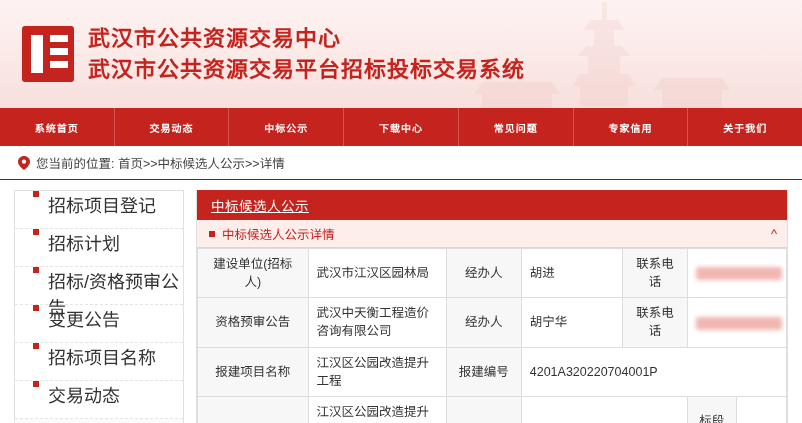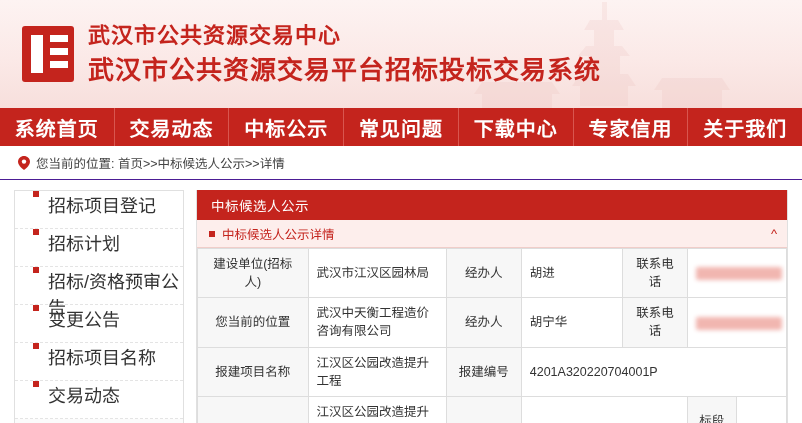--- a/index.html
+++ b/index.html
@@ -61,40 +61,40 @@
   }
   .titles { line-height: 1.25; }
   .title-main {
     color: #c4241d;
     font-size: 22px;
     font-weight: bold;
     letter-spacing: 1px;
   }
   .title-sub {
     color: #c4241d;
-    font-size: 26px;
+    font-size: 22px;
     font-weight: bold;
     letter-spacing: 1px;
     margin-top: 4px;
   }
 
   
   .nav {
     display: flex;
     height: 38px;
     background: #c4241d;
     align-items: stretch;
   }
   .nav-item {
     flex: 1 1 0;
     display: flex;
     align-items: center;
     justify-content: center;
     color: #ffffff;
-    font-size: 20px;
+    font-size: 10px;
     font-weight: bold;
     letter-spacing: 1px;
     cursor: pointer;
     border-right: 1px solid #d8564f;
   }
   .nav-item:last-child { border-right: none; }
 
   
   .crumb-wrap {
     height: 34px;
@@ -151,20 +151,21 @@
   }
   .panel-title {
     height: 30px;
     background: #c4241d;
     color: #fff;
     font-size: 13.5px;
     display: flex;
     align-items: center;
     padding-left: 14px;
     letter-spacing: .5px;
+    text-decoration: underline;
   }
   .sub-title {
     height: 28px;
     background: #fdeeec;
     border-bottom: 1px solid #f0cdc9;
     display: flex;
     align-items: center;
     padding: 0 10px 0 12px;
     font-size: 12.5px;
     color: #c4241d;
@@ -239,22 +240,22 @@
         <div class="title-main">武汉市公共资源交易中心</div>
         <div class="title-sub">武汉市公共资源交易平台招标投标交易系统</div>
       </div>
     </div>
   </div>
 
   <div class="nav">
     <div class="nav-item">系统首页</div>
     <div class="nav-item">交易动态</div>
     <div class="nav-item">中标公示</div>
+    <div class="nav-item">下载中心</div>
     <div class="nav-item">常见问题</div>
-    <div class="nav-item">下载中心</div>
     <div class="nav-item">专家信用</div>
     <div class="nav-item">关于我们</div>
   </div>
 
   <div class="crumb-wrap">
     <span class="pin-icon">
       <svg width="12" height="14" viewBox="0 0 12 14">
         <path d="M6 0C2.7 0 0 2.6 0 5.8 0 10 6 14 6 14s6-4 6-8.2C12 2.6 9.3 0 6 0z" fill="#c4241d"></path>
         <circle cx="6" cy="5.6" r="2.2" fill="#ffffff"></circle>
       </svg>
@@ -316,21 +317,21 @@
           <td>武汉市江汉区园林局</td>
           <td class="lbl">经办人</td>
           <td>胡进</td>
           <td class="lbl">联系电话</td>
           <td colspan="2">
             <span class="blurred"></span>
           </td>
         </tr>
 
         <tr>
-          <td class="lbl">您当前的位置</td>
+          <td class="lbl">资格预审公告</td>
           <td>武汉中天衡工程造价咨询有限公司</td>
           <td class="lbl">经办人</td>
           <td>胡宁华</td>
           <td class="lbl">联系电话</td>
           <td colspan="2">
             <span class="blurred"></span>
           </td>
         </tr>
 
         <tr>

